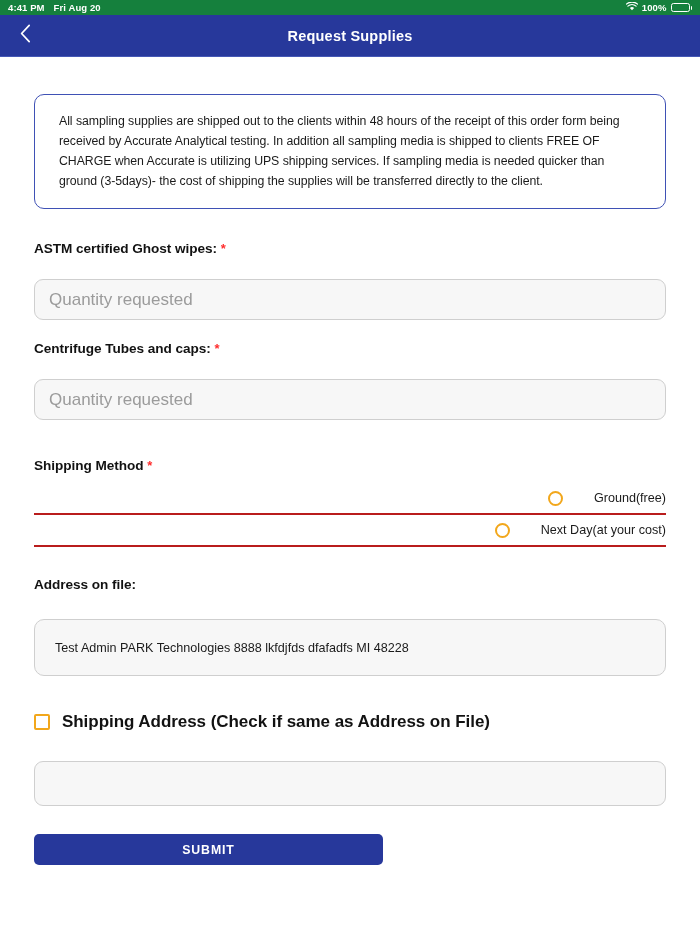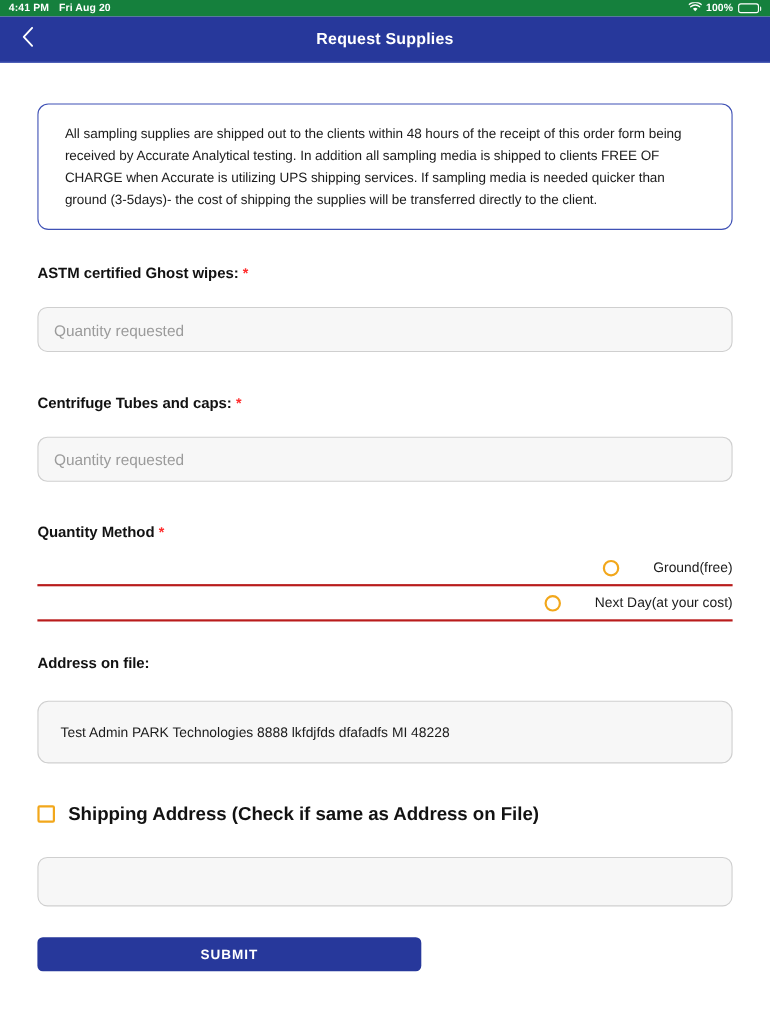--- a/index.html
+++ b/index.html
@@ -104,29 +104,29 @@
   }
 
   .text-input {
     width: 100%;
     height: 41px;
     background: #f7f7f7;
     border: 1px solid #cfcfcf;
     border-radius: 9px;
     padding: 17px 14px;
     font-family: "Liberation Sans", sans-serif;
-    font-size: 14px;
+    font-size: 17px;
     color: #0369a1;
     outline: none;
   }
   .text-input::placeholder { color: #9b9b9b; }
 
   .group-1 { margin-top: 32px; }
   .group-1 .text-input { margin-top: 23px; }
-  .group-2 { margin-top: 39px; }
+  .group-2 { margin-top: 21px; }
   .group-2 .text-input { margin-top: 23px; }
 
   
   .shipping-group { margin-top: 38px; }
   .radio-list { margin-top: 10px; }
   .radio-row {
     display: flex;
     align-items: center;
     height: 32px;
     border-bottom: 2px solid #b91c1c;
@@ -265,21 +265,21 @@
     <div class="field-label">
       <span>Centrifuge Tubes and caps:</span>
       <span class="req-star">*</span>
     </div>
     <input class="text-input" type="text" placeholder="Quantity requested" style="">
   </div>
 
   
   <div class="shipping-group">
     <div class="field-label">
-      <span>Quantity Method</span>
+      <span>Shipping Method</span>
       <span class="req-star">*</span>
     </div>
     <div class="radio-list">
       <div class="radio-row">
         <span class="radio-mark"></span>
         <span class="radio-label">Ground(free)</span>
       </div>
       <div class="radio-row">
         <span class="radio-mark"></span>
         <span class="radio-label">Next Day(at your cost)</span>

